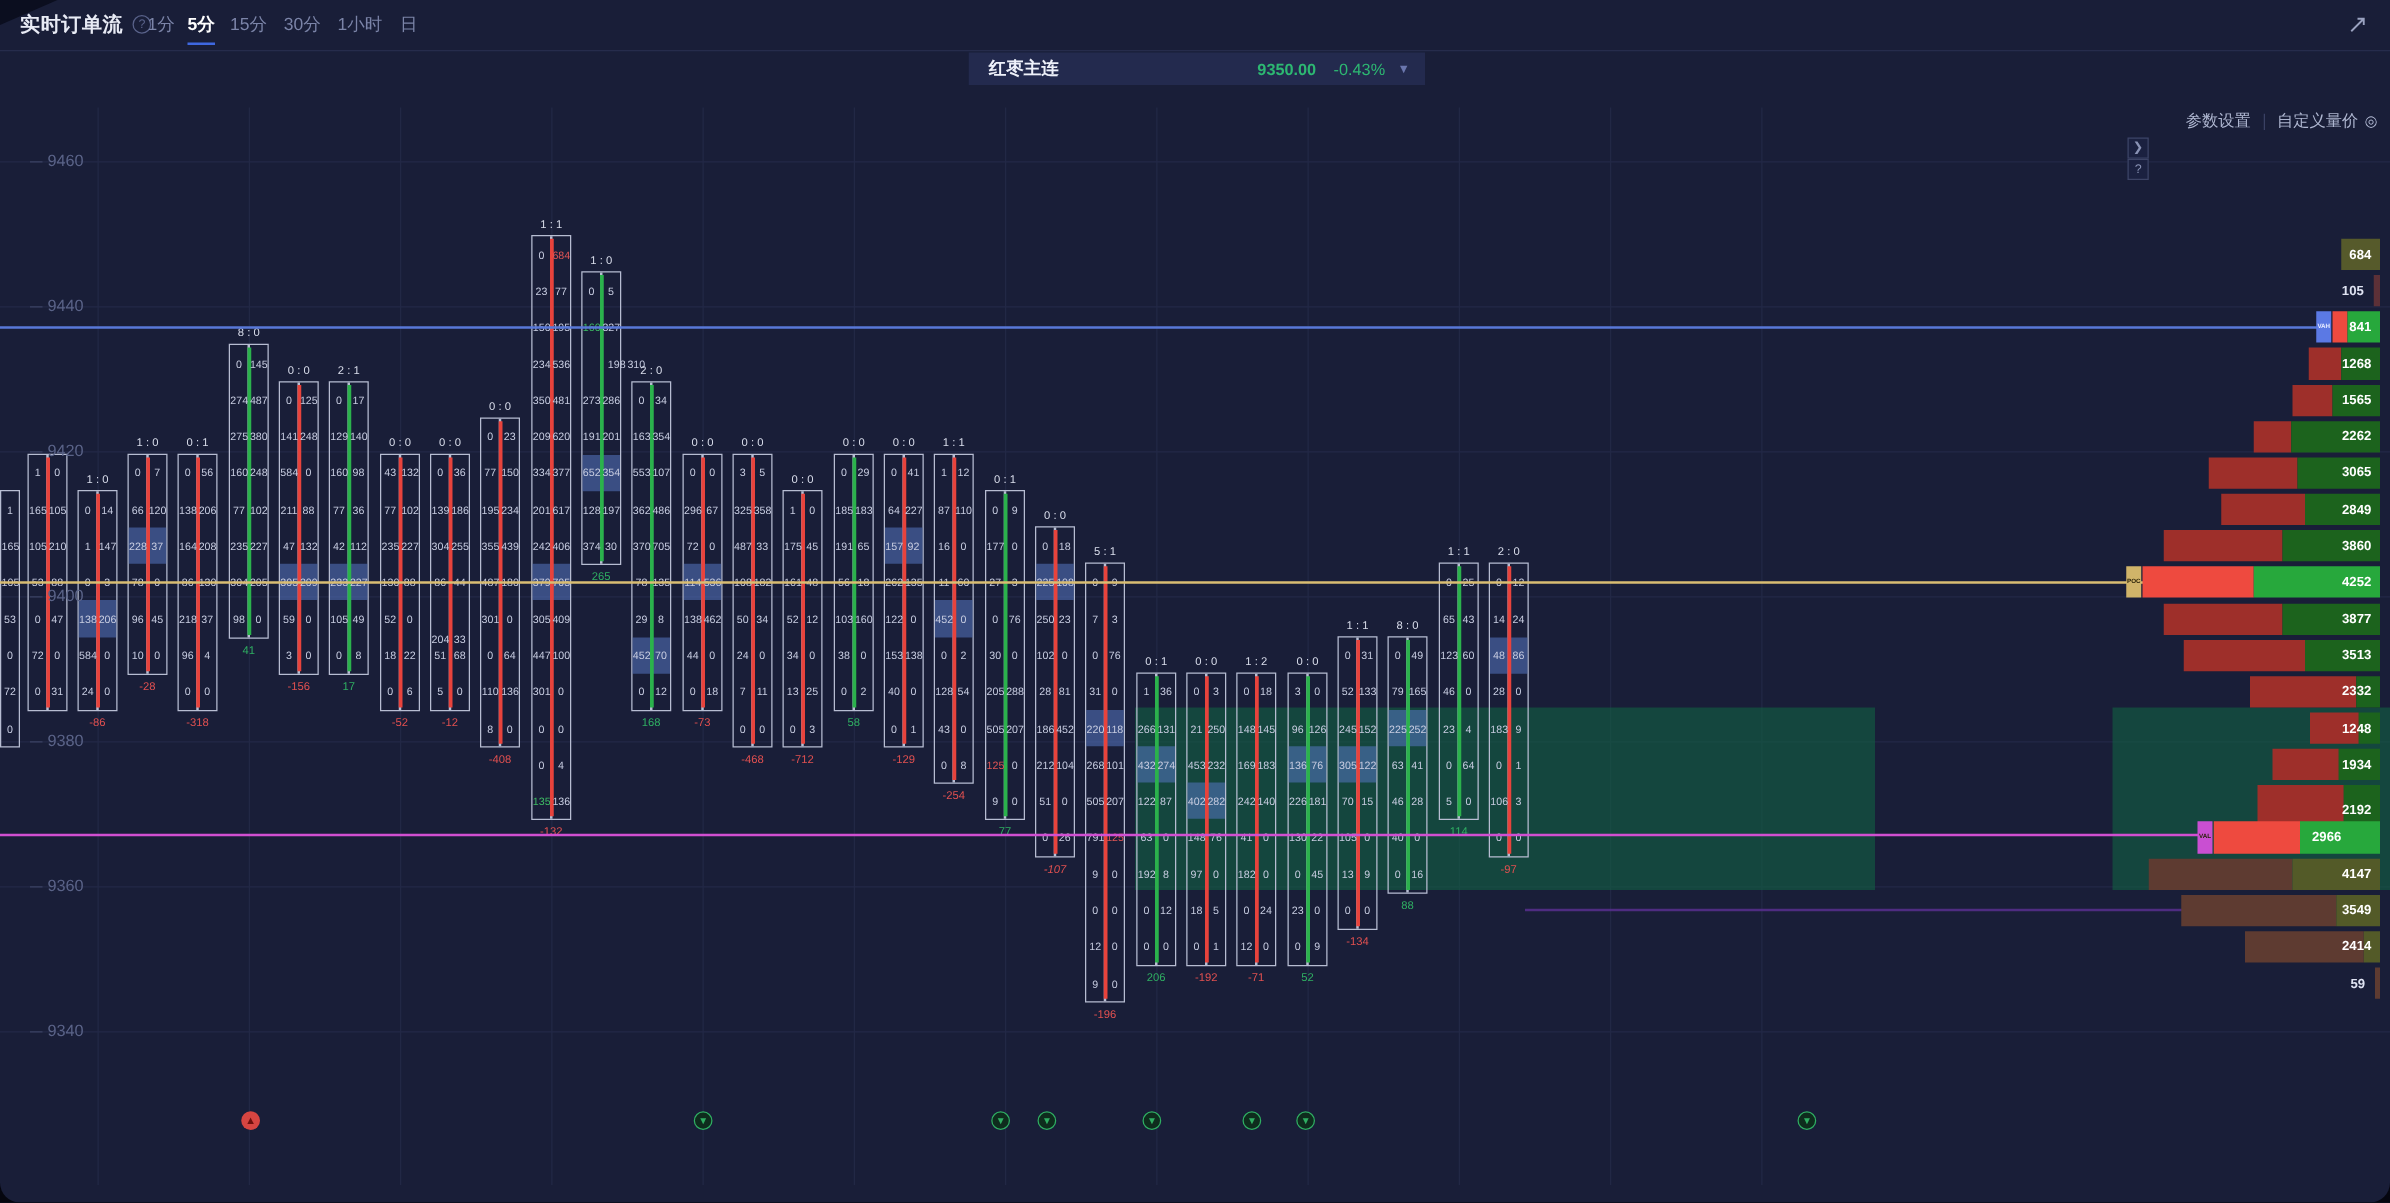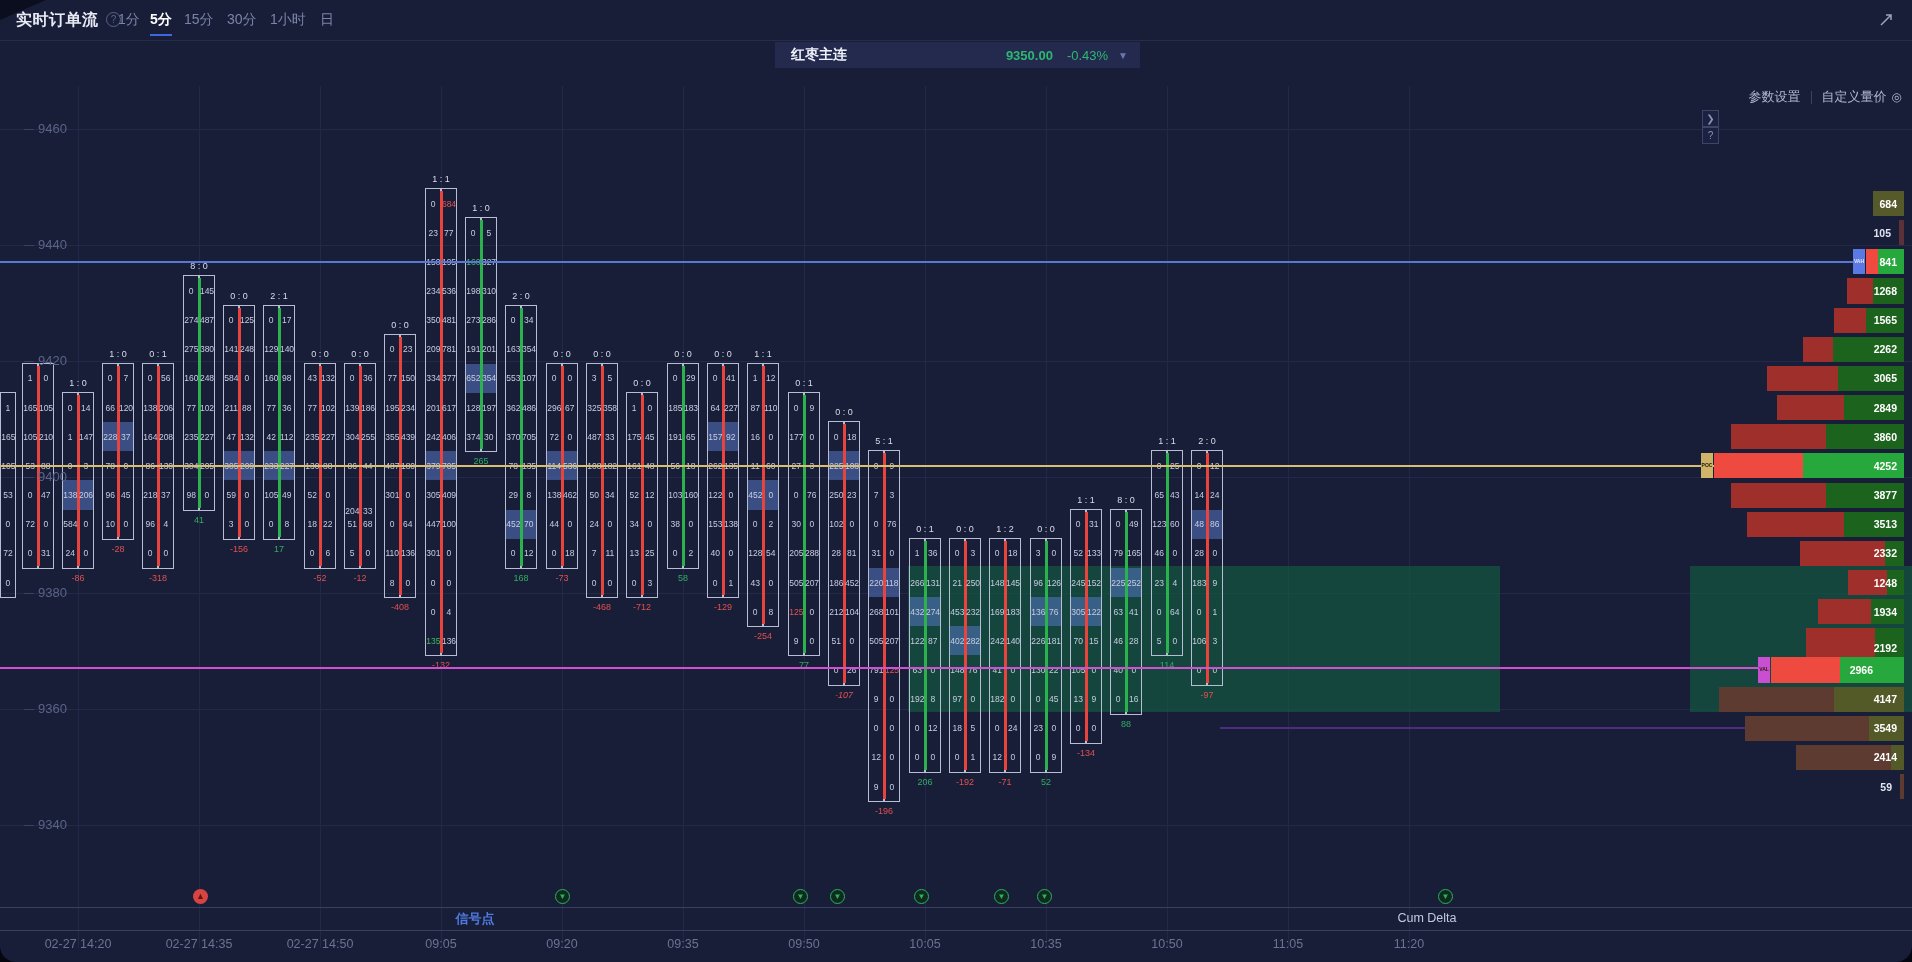--- a/index.html
+++ b/index.html
@@ -530,21 +530,21 @@
         <div class="fcell" style="top: 87.45px; height: 29.15px;">
           <span class="bid ">234</span>
           <span class="ask ">536</span>
         </div>
         <div class="fcell" style="top: 116.6px; height: 29.15px;">
           <span class="bid ">350</span>
           <span class="ask ">481</span>
         </div>
         <div class="fcell" style="top: 145.75px; height: 29.15px;">
           <span class="bid ">209</span>
-          <span class="ask ">781</span>
+          <span class="ask ">620</span>
         </div>
         <div class="fcell" style="top: 174.9px; height: 29.15px;">
           <span class="bid ">334</span>
           <span class="ask ">377</span>
         </div>
         <div class="fcell" style="top: 204.05px; height: 29.15px;">
           <span class="bid ">201</span>
           <span class="ask ">617</span>
         </div>
         <div class="fcell" style="top: 233.2px; height: 29.15px;">
@@ -586,21 +586,21 @@
         <div class="mid"></div>
         <div class="delta-line" style="background: rgb(43, 178, 76);"></div>
         <div class="fcell" style="top: 0px; height: 29.15px;">
           <span class="bid ">0</span>
           <span class="ask ">5</span>
         </div>
         <div class="fcell" style="top: 29.15px; height: 29.15px;">
           <span class="bid txt-g">160</span>
           <span class="ask ">327</span>
         </div>
-        <div class="fcell" style="top: 58.3px; height: 29.15px;">
+        <div class="fcell" style="top: 58.3px; height: 29.15px; margin-left: 20px;">
           <span class="bid ">198</span>
           <span class="ask ">310</span>
         </div>
         <div class="fcell" style="top: 87.45px; height: 29.15px;">
           <span class="bid ">273</span>
           <span class="ask ">286</span>
         </div>
         <div class="fcell" style="top: 116.6px; height: 29.15px;">
           <span class="bid ">191</span>
           <span class="ask ">201</span>
@@ -1429,34 +1429,14 @@
       <div class="sig up" style="left: 193px; top: 848px;">▲</div>
       <div class="sig down" style="left: 555px; top: 848px;">▼</div>
       <div class="sig down" style="left: 793px; top: 848px;">▼</div>
       <div class="sig down" style="left: 830px; top: 848px;">▼</div>
       <div class="sig down" style="left: 914px; top: 848px;">▼</div>
       <div class="sig down" style="left: 994px; top: 848px;">▼</div>
       <div class="sig down" style="left: 1037px; top: 848px;">▼</div>
       <div class="sig down" style="left: 1438px; top: 848px;">▼</div>
     </div>
 
-  <div id="pane-strip">
-    <div class="line" style="top:0"></div>
-    <div class="line" style="top:23px"></div>
-    <span id="signal-label">信号点</span>
-    <span id="cumdelta-label">Cum Delta</span>
-  </div>
 
-  <div id="time-axis">
-      <span class="time-lbl" style="left: 78px;">02-27 14:20</span>
-      <span class="time-lbl" style="left: 199px;">02-27 14:35</span>
-      <span class="time-lbl" style="left: 320px;">02-27 14:50</span>
-      <span class="time-lbl" style="left: 441px;">09:05</span>
-      <span class="time-lbl" style="left: 562px;">09:20</span>
-      <span class="time-lbl" style="left: 683px;">09:35</span>
-      <span class="time-lbl" style="left: 804px;">09:50</span>
-      <span class="time-lbl" style="left: 925px;">10:05</span>
-      <span class="time-lbl" style="left: 1046px;">10:35</span>
-      <span class="time-lbl" style="left: 1167px;">10:50</span>
-      <span class="time-lbl" style="left: 1288px;">11:05</span>
-      <span class="time-lbl" style="left: 1409px;">11:20</span>
-    </div>
 </div>
 
 </body></html>

